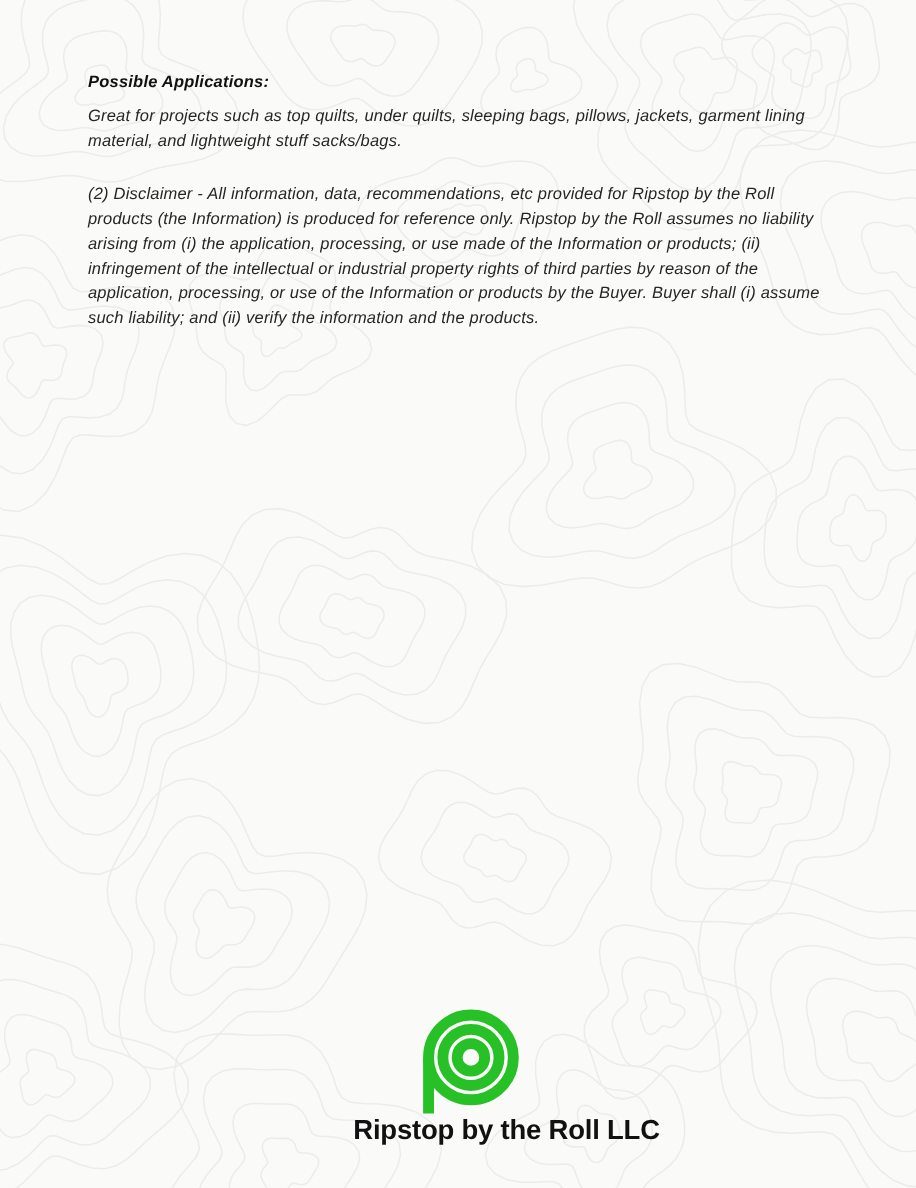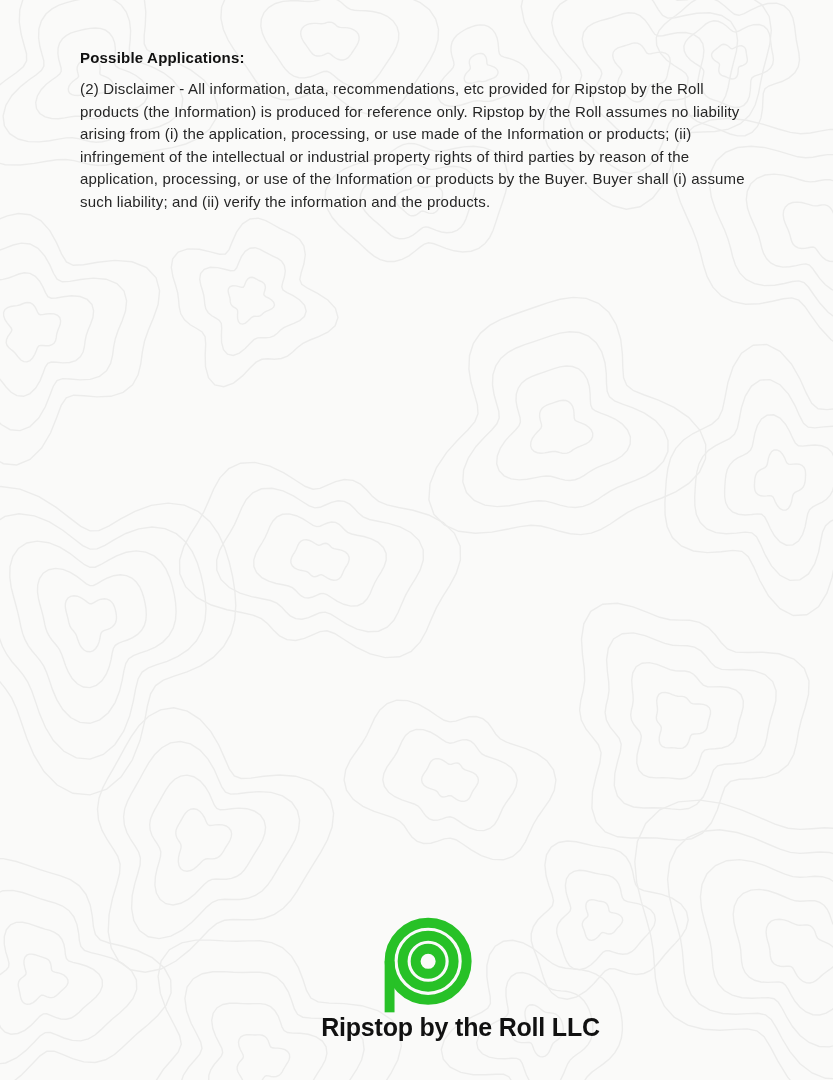--- a/index.html
+++ b/index.html
@@ -23,23 +23,24 @@
     display: block;
   }
   .contour {
     fill: none;
     stroke: #ececeb;
     stroke-width: 1.4;
   }
   .content {
     position: absolute;
     left: 80px;
-    top: 47px;
+    top: 64px;
     width: 682px;
     color: #222222;
+    font-style: italic;
   }
   .heading {
     font-size: 15px;
     font-weight: 700;
     color: #111111;
     letter-spacing: 0.2px;
     margin: 0 0 9px 0;
     line-height: 22px;
   }
   .para {
@@ -151,20 +152,21 @@
       <path d="M799.5,60.0L798.3,66.7L794.8,72.9L789.0,77.9L781.9,81.5L774.7,83.9L768.8,86.0L765.0,88.8L763.3,93.3L762.9,100.1L762.5,108.7L761.0,117.9L757.5,126.4L752.0,132.5L745.1,135.7L737.5,135.9L730.0,134.0L723.0,131.1L716.4,128.3L710.0,125.9L703.6,123.8L697.2,121.3L691.6,117.4L687.4,111.9L685.2,104.8L685.1,96.8L686.4,89.1L687.8,82.5L688.0,77.4L685.8,73.4L681.0,69.8L674.1,65.5L666.6,60.0L660.4,53.1L656.7,45.4L656.3,37.6L659.1,30.6L664.0,24.7L669.9,19.8L675.8,15.5L681.2,11.2L686.2,6.7L691.4,2.3L697.3,-1.2L704.0,-2.8L711.2,-2.0L718.3,1.2L724.7,6.0L730.0,10.8L734.5,14.3L738.9,15.3L744.1,13.7L750.6,10.2L758.7,6.3L767.7,3.5L776.6,3.2L784.1,5.9L789.6,11.1L792.9,18.0L794.5,25.5L795.4,32.9L796.3,39.9L797.6,46.6L798.9,53.2L799.5,60.0Z" class="contour" stroke="#ececeb"></path>
       <path d="M497.4,70.0L498.0,71.8L497.9,73.6L497.1,75.2L495.8,76.6L494.3,77.6L492.6,78.4L491.0,79.0L489.5,79.5L488.2,80.0L487.0,80.5L485.9,81.0L484.7,81.3L483.5,81.5L482.3,81.6L481.1,81.5L480.0,81.4L478.9,81.3L477.7,81.5L476.4,81.8L474.9,82.3L473.1,82.9L471.1,83.3L469.1,83.3L467.1,82.9L465.5,81.9L464.5,80.3L464.2,78.4L464.6,76.4L465.5,74.4L466.8,72.6L468.2,71.2L469.4,70.0L470.1,69.0L470.4,68.1L470.3,67.1L470.0,65.8L469.6,64.4L469.3,62.9L469.4,61.3L469.7,59.7L470.5,58.4L471.5,57.2L472.7,56.3L474.0,55.4L475.4,54.7L476.8,54.1L478.4,53.6L480.0,53.4L481.6,53.5L483.2,54.0L484.5,55.0L485.6,56.5L486.3,58.2L486.7,60.0L486.8,61.7L486.9,63.1L487.2,64.1L487.8,64.8L488.9,65.2L490.5,65.7L492.3,66.3L494.3,67.2L496.1,68.4L497.4,70.0Z" class="contour" stroke="#ececeb"></path>
       <path d="M527.1,70.0L528.8,74.8L528.5,79.7L526.5,84.1L523.0,87.8L518.7,90.7L514.2,92.8L509.8,94.5L505.9,95.9L502.3,97.2L499.1,98.5L495.9,99.7L492.7,100.7L489.5,101.3L486.2,101.4L483.1,101.2L480.0,100.9L477.0,100.8L473.8,101.1L470.3,102.1L466.1,103.5L461.3,105.0L455.9,106.0L450.3,106.2L445.0,105.0L440.7,102.2L438.0,98.1L437.1,92.9L438.2,87.3L440.8,81.9L444.3,77.1L448.0,73.2L451.1,70.0L453.2,67.4L454.0,64.8L453.7,62.0L452.8,58.7L451.7,54.9L451.0,50.6L451.1,46.3L452.1,42.1L454.1,38.5L456.8,35.3L460.1,32.7L463.6,30.5L467.4,28.5L471.4,26.8L475.6,25.5L480.0,24.9L484.4,25.1L488.6,26.6L492.3,29.4L495.2,33.3L497.1,37.9L498.1,42.9L498.5,47.4L498.8,51.2L499.5,54.0L501.2,55.9L504.1,57.1L508.4,58.2L513.5,59.8L518.8,62.3L523.6,65.7L527.1,70.0Z" class="contour" stroke="#ececeb"></path>
       <path d="M622.7,920.0L622.2,922.2L621.0,924.2L619.5,925.9L618.0,927.4L616.7,928.9L615.5,930.4L614.4,931.8L613.0,933.0L611.3,933.8L609.4,934.0L607.3,933.7L605.4,933.1L603.8,932.6L602.5,932.5L601.3,933.1L600.0,934.5L598.4,936.4L596.4,938.3L594.0,939.8L591.6,940.4L589.3,940.0L587.5,938.7L586.2,936.8L585.4,934.6L584.8,932.5L584.2,930.6L583.5,928.8L582.8,927.1L582.3,925.4L582.3,923.5L582.9,921.7L584.0,920.0L585.4,918.6L586.8,917.4L587.8,916.3L588.0,915.0L587.7,913.4L586.9,911.2L586.1,908.6L585.8,905.8L586.3,903.2L587.5,901.3L589.3,900.1L591.6,899.7L593.9,899.9L596.1,900.4L598.1,900.9L600.0,901.2L601.8,901.5L603.6,901.8L605.3,902.6L606.7,903.8L607.8,905.5L608.4,907.4L608.8,909.3L609.1,910.9L609.9,911.9L611.3,912.5L613.3,912.9L615.9,913.4L618.5,914.4L620.8,915.9L622.2,917.8L622.7,920.0Z" class="contour" stroke="#ececeb"></path>
       <path d="M655.4,920.0L654.2,925.3L651.2,930.2L647.6,934.4L643.9,938.2L640.8,941.8L637.9,945.4L635.1,948.8L631.7,951.7L627.6,953.7L622.9,954.2L617.9,953.5L613.3,952.1L609.3,950.8L606.1,950.6L603.2,952.1L600.0,955.5L596.1,960.1L591.1,964.8L585.3,968.3L579.4,969.8L573.9,968.8L569.5,965.7L566.4,961.0L564.3,955.7L562.7,950.6L561.3,945.9L559.6,941.6L558.0,937.4L556.8,933.1L556.8,928.6L558.1,924.1L560.9,920.0L564.4,916.5L567.8,913.6L570.1,910.9L570.8,907.9L569.8,903.9L567.9,898.6L566.1,892.2L565.4,885.4L566.4,879.0L569.4,874.2L573.9,871.3L579.4,870.3L585.1,870.8L590.5,872.0L595.4,873.2L600.0,874.1L604.5,874.7L608.8,875.6L612.9,877.4L616.4,880.4L618.9,884.5L620.5,889.3L621.4,893.9L622.4,897.6L624.2,900.2L627.5,901.6L632.6,902.6L638.8,903.9L645.3,906.3L650.8,909.9L654.4,914.6L655.4,920.0Z" class="contour" stroke="#ececeb"></path>
       <path d="M688.2,920.0L686.1,928.5L681.5,936.2L675.7,942.9L669.9,949.0L664.8,954.7L660.4,960.3L655.8,965.8L650.5,970.5L643.9,973.5L636.4,974.5L628.5,973.4L621.1,971.0L614.8,968.9L609.7,968.6L605.0,971.1L600.0,976.5L593.7,983.7L585.8,991.2L576.7,996.9L567.2,999.2L558.5,997.7L551.5,992.6L546.5,985.2L543.2,976.8L540.7,968.6L538.4,961.2L535.8,954.3L533.2,947.7L531.3,940.8L531.2,933.7L533.4,926.6L537.7,920.0L543.3,914.4L548.7,909.8L552.4,905.6L553.5,900.7L552.0,894.3L549.0,885.9L546.1,875.8L544.9,864.9L546.5,854.8L551.3,847.1L558.6,842.5L567.3,841.0L576.3,841.8L584.8,843.7L592.7,845.6L600.0,846.9L607.1,847.9L614.1,849.4L620.6,852.2L626.1,857.0L630.1,863.6L632.6,871.2L634.0,878.5L635.6,884.4L638.5,888.4L643.8,890.7L651.8,892.3L661.8,894.4L672.1,898.1L680.9,903.9L686.5,911.5L688.2,920.0Z" class="contour" stroke="#ececeb"></path>
     </svg>
 
   <main class="content">
     <h2 class="heading">Possible Applications:</h2>
+    <p class="para">Great for projects such as top quilts, under quilts, sleeping bags, pillows, jackets, garment lining material, and lightweight stuff sacks/bags.</p>
     <p class="para">(2) Disclaimer - All information, data, recommendations, etc provided for Ripstop by the Roll products (the Information) is produced for reference only. Ripstop by the Roll assumes no liability arising from (i) the application, processing, or use made of the Information or products; (ii) infringement of the intellectual or industrial property rights of third parties by reason of the application, processing, or use of the Information or products by the Buyer. Buyer shall (i) assume such liability; and (ii) verify the information and the products.</p>
   </main>
 
   <svg class="footer-logo" viewBox="0 0 96 98" aria-hidden="true">
     <g class="logo-stroke-group" fill="none" stroke="#27c127" stroke-width="9.5">
       <circle cx="51" cy="44" r="37"></circle>
       <circle cx="51" cy="44" r="24.5"></circle>
       <circle cx="51" cy="44" r="12"></circle>
       <path d="M14,44 L14,93"></path>
     </g>

